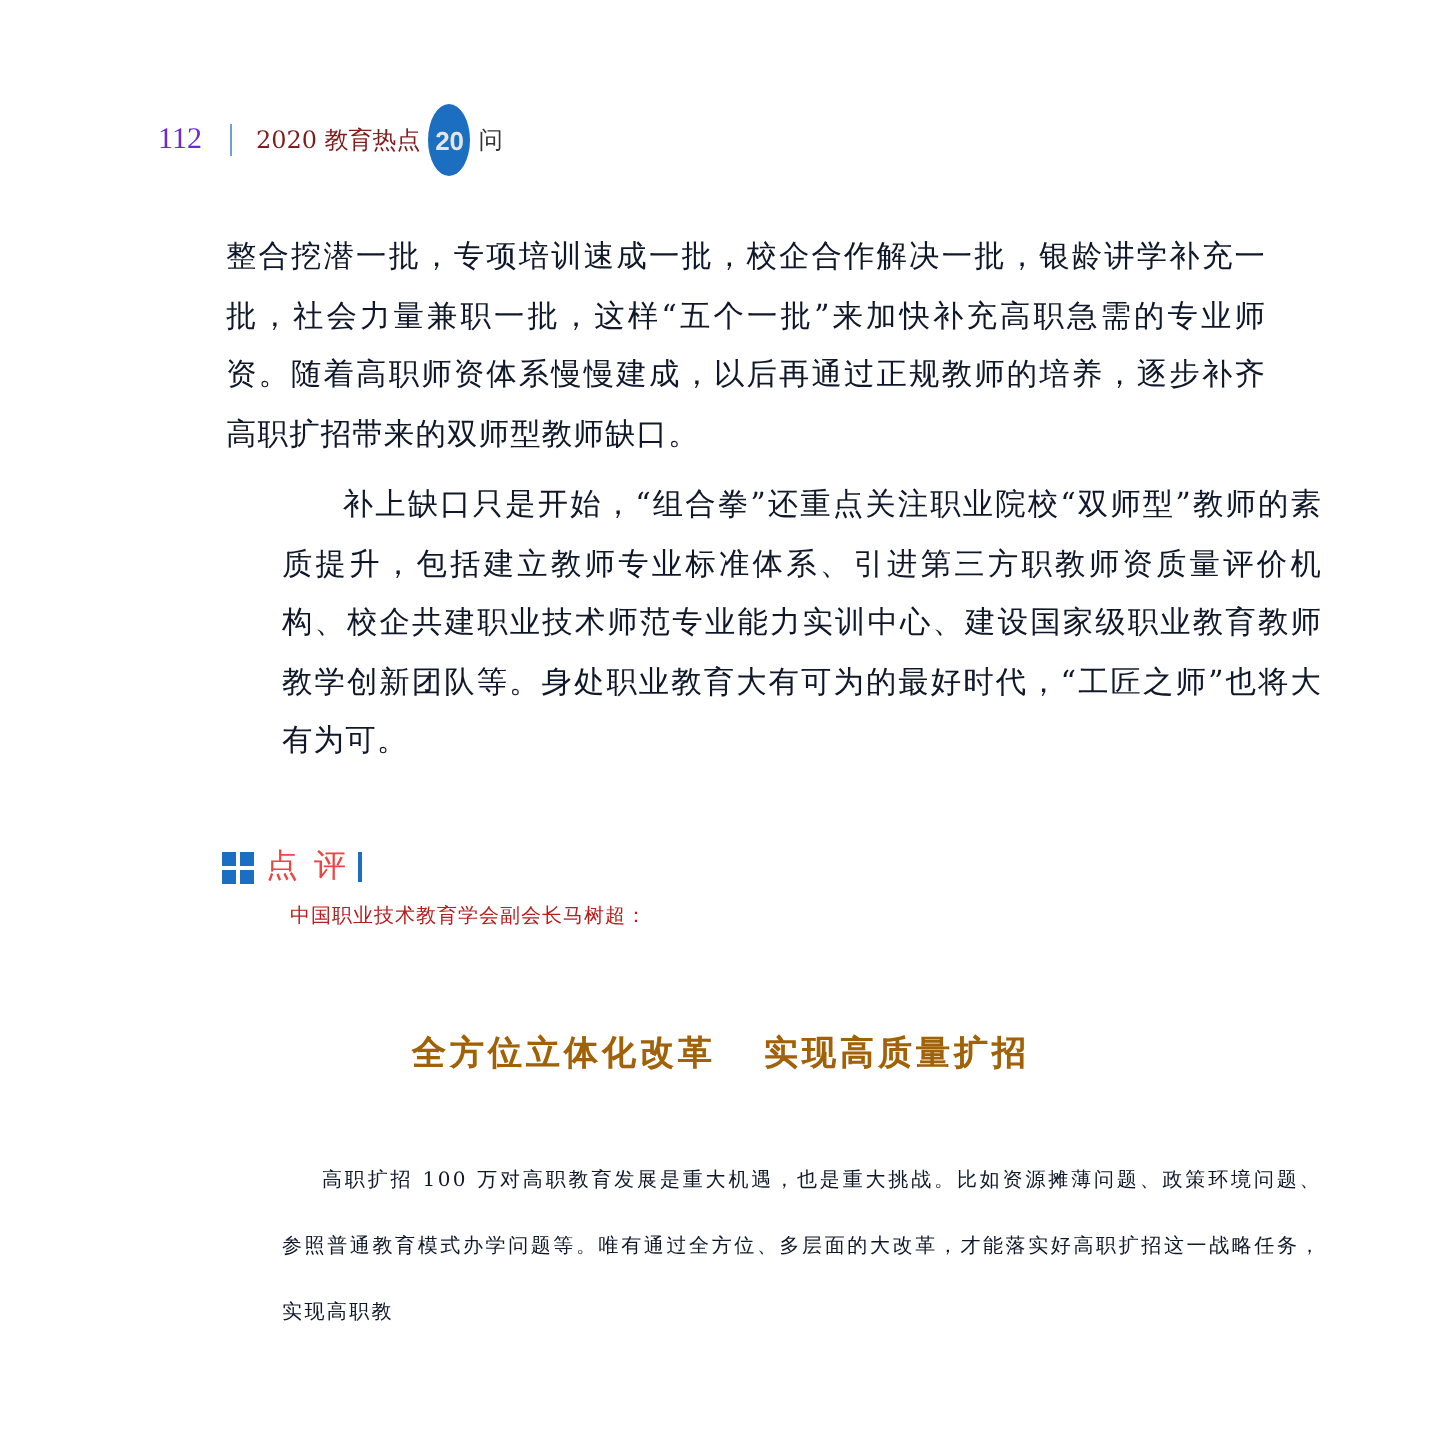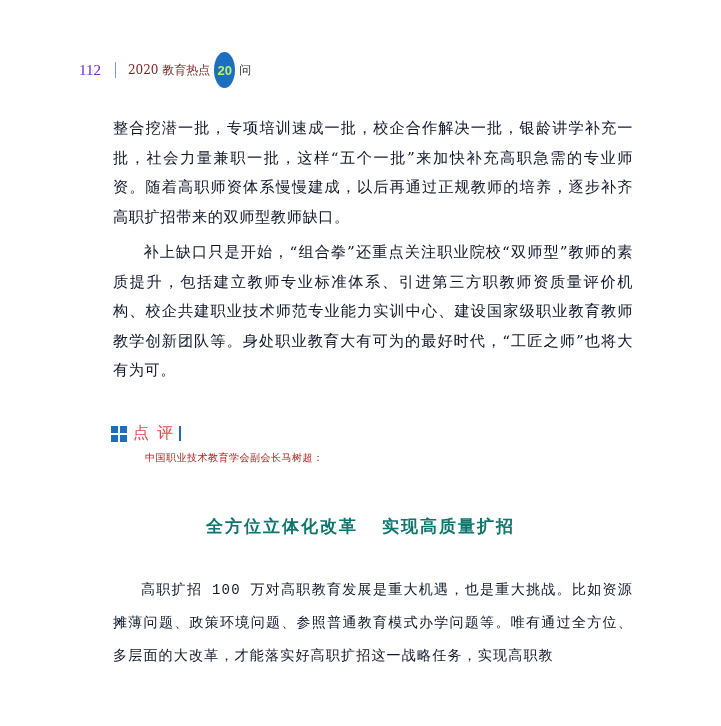--- a/index.html
+++ b/index.html
@@ -3,39 +3,39 @@
   <meta charset="utf-8">
   <style>
     html, body { margin:0; padding:0; background:#ffffff; }
     body { width:721px; height:726px; position:relative; overflow:hidden;
       font-family: "DejaVu Serif", "Liberation Serif", serif; color:#2b2b2b; }
     .header { position:absolute; left:79px; top:58px; height:24px; display:flex; align-items:center; }
     .page-num { font-family:"Liberation Serif", serif; font-size:15px; color:#6d28d9; }
     .vbar { width:1px; height:16px; background:#6fa0d0; margin:0 12px 0 14px; }
     .book-title { font-size:12px; color:#7f1d1d; font-family:"DejaVu Serif", serif; }
     .badge { display:inline-flex; align-items:center; justify-content:center; width:21px; height:36px;
-      border-radius:50%; background:#1c6fc0; color:#bef264; font-family:"Liberation Sans", sans-serif;
+      border-radius:50%; background:#1c6fc0; color:#e5e5e5; font-family:"Liberation Sans", sans-serif;
       font-size:13px; font-weight:bold; margin:0 4px; }
     .badge-suffix { font-size:12px; color:#333; }
     .para { position:absolute; left:113px; width:520px; font-size:15.2px; line-height:29.5px;
       letter-spacing:0.6px; text-align:justify; margin:0; color:#0f172a; }
-    .indent { text-indent:2em; }
+    .indent { text-indent:2em;margin-left:28px; }
     .p1 { top:114px; }
     .p2 { top:238px; }
     .section-head { position:absolute; left:111px; top:423px; display:flex; align-items:center; }
     .grid-icon { display:grid; grid-template-columns:7px 7px; grid-gap:2px; margin-right:6px; }
     .grid-icon span { width:7px; height:7px; background:#1c6fc0; display:block; }
     .section-title { font-family:"DejaVu Sans", sans-serif; font-size:16px; color:#ef4444; letter-spacing:8px; }
     .section-bar { width:2px; height:15px; background:#1c6fc0; margin-left:-2px; }
     .commenter { position:absolute; left:145px; top:451px; font-family:"DejaVu Sans", sans-serif;
       font-size:10px; color:#b91c1c; letter-spacing:0.5px; margin:0; }
     .review-title { position:absolute; left:0; width:721px; top:515px; text-align:center;
-      font-family:"DejaVu Serif", serif; font-size:17px; color:#0f766e; letter-spacing:2px; margin:0; }
+      font-family:"DejaVu Serif", serif; font-size:17px; color:#a16207; letter-spacing:2px; margin:0; }
     .review-title .gap { display:inline-block; width:24px; }
-    .p3 { top:574px; letter-spacing:1.2px; font-size:14px; line-height:33px;font-family:Liberation Mono, monospace; }
+    .p3 { top:574px; letter-spacing:1.2px; font-size:10px; line-height:33px; }
   </style>
 </head>
 <body>
 
 <div class="header">
   <span class="page-num">112</span>
   <span class="vbar"></span>
   <span class="book-title">2020 教育热点</span>
   <span class="badge">20</span>
   <span class="badge-suffix">问</span>

